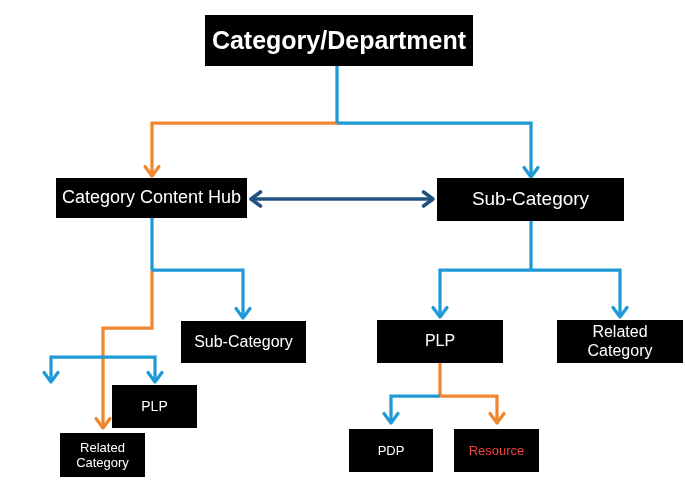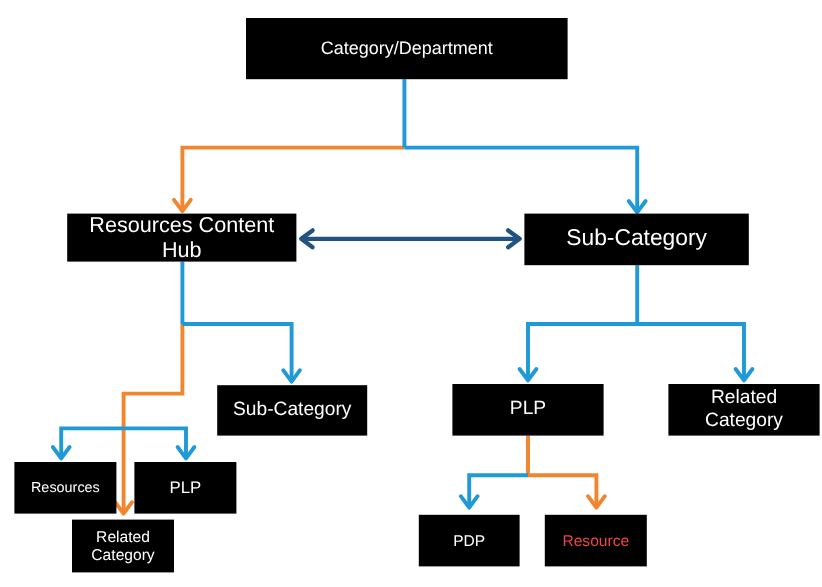--- a/index.html
+++ b/index.html
@@ -43,25 +43,24 @@
       <path d="M440 317 V270 H620 V317" stroke="#1F9AD6" stroke-width="3.25" fill="none" stroke-linecap="butt" stroke-linejoin="miter"></path>
       <polyline points="433,307.5 440,317 447,307.5" stroke="#1F9AD6" stroke-width="3.25" fill="none" stroke-linecap="round" stroke-linejoin="round"></polyline>
       <polyline points="613,307.5 620,317 627,307.5" stroke="#1F9AD6" stroke-width="3.25" fill="none" stroke-linecap="round" stroke-linejoin="round"></polyline>
       <path d="M440 396 H391 V423" stroke="#1F9AD6" stroke-width="3.25" fill="none" stroke-linecap="butt" stroke-linejoin="miter"></path>
       <polyline points="384,413.5 391,423 398,413.5" stroke="#1F9AD6" stroke-width="3.25" fill="none" stroke-linecap="round" stroke-linejoin="round"></polyline>
       <path d="M251 199 H433" stroke="#225380" stroke-width="3.6" fill="none" stroke-linecap="butt" stroke-linejoin="miter"></path>
       <polyline points="260.5,192 251,199 260.5,206" stroke="#225380" stroke-width="3.6" fill="none" stroke-linecap="round" stroke-linejoin="round"></polyline>
       <polyline points="423.5,192 433,199 423.5,206" stroke="#225380" stroke-width="3.6" fill="none" stroke-linecap="round" stroke-linejoin="round"></polyline>
     </svg>
   <div class="layer">
-      <div class="node" style="left: 205px; top: 15px; width: 268px; height: 51px; font-size: 15px; background: rgb(0, 0, 0); color: rgb(255, 255, 255);"><span>Category/Department</span></div>
-      <div class="node" style="left: 56px; top: 178px; width: 191px; height: 40px; font-size: 18px; background: rgb(0, 0, 0); color: rgb(255, 255, 255);"><span>Resources Content Hub</span></div>
+      <div class="node" style="left: 205px; top: 15px; width: 268px; height: 51px; font-size: 25px; background: rgb(0, 0, 0); color: rgb(255, 255, 255); font-weight: bold;"><span>Category/Department</span></div>
+      <div class="node" style="left: 56px; top: 178px; width: 191px; height: 40px; font-size: 18px; background: rgb(0, 0, 0); color: rgb(255, 255, 255);"><span>Category Content Hub</span></div>
       <div class="node" style="left: 437px; top: 178px; width: 187px; height: 43px; font-size: 19px; background: rgb(0, 0, 0); color: rgb(255, 255, 255);"><span>Sub-Category</span></div>
       <div class="node" style="left: 181px; top: 321px; width: 125px; height: 42px; font-size: 16px; background: rgb(0, 0, 0); color: rgb(255, 255, 255);"><span>Sub-Category</span></div>
-      <div class="node" style="left: 12px; top: 385px; width: 85px; height: 43px; font-size: 12px; background: rgb(0, 0, 0); color: rgb(255, 255, 255);"><span>Resources</span></div>
       <div class="node" style="left: 112px; top: 385px; width: 85px; height: 43px; font-size: 14px; background: rgb(0, 0, 0); color: rgb(255, 255, 255);"><span>PLP</span></div>
       <div class="node" style="left: 60px; top: 433px; width: 85px; height: 44px; font-size: 13px; background: rgb(0, 0, 0); color: rgb(255, 255, 255);"><span>Related
 Category</span></div>
       <div class="node" style="left: 377px; top: 320px; width: 126px; height: 43px; font-size: 16px; background: rgb(0, 0, 0); color: rgb(255, 255, 255);"><span>PLP</span></div>
       <div class="node" style="left: 557px; top: 320px; width: 126px; height: 43px; font-size: 16px; background: rgb(0, 0, 0); color: rgb(255, 255, 255);"><span>Related
 Category</span></div>
       <div class="node" style="left: 349px; top: 429px; width: 84px; height: 43px; font-size: 13px; background: rgb(0, 0, 0); color: rgb(255, 255, 255); justify-content: center;"><span>PDP</span></div>
       <div class="node" style="left: 454px; top: 429px; width: 85px; height: 43px; font-size: 13px; background: rgb(0, 0, 0); color: #ef4444;"><span>Resource</span></div>
     </div>
 </div>

